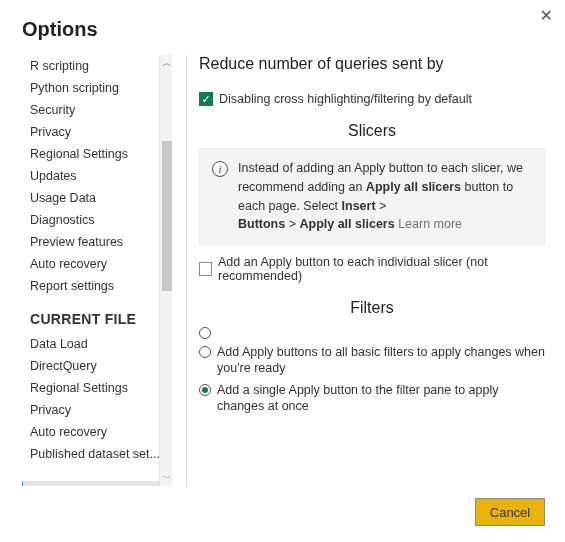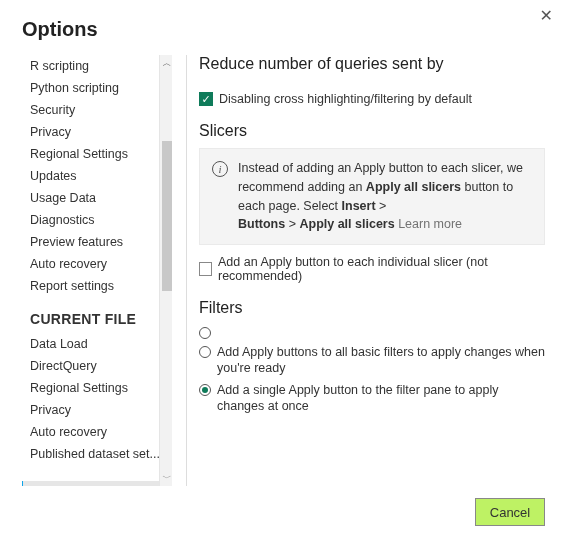--- a/index.html
+++ b/index.html
@@ -112,20 +112,21 @@
     font-weight: 400;
     color: #222;
     margin-bottom: 19px;
   }
   .h2 {
     font-size: 16px;
     font-weight: 400;
     color: #222;
     margin-top: 16px;
     margin-bottom: 8px;
+    text-align: center;
   }
   .checkline {
     display: flex;
     align-items: center;
     gap: 6px;
     font-size: 12.5px;
     color: #333;
   }
   .chk {
     width: 14px;
@@ -200,21 +201,21 @@
     display: flex;
     justify-content: flex-end;
     gap: 10px;
     padding-top: 12px;
   }
   .btn {
     min-width: 70px;
     height: 28px;
     font-size: 13px;
     border: 1px solid #888;
-    background: #bef264;
+    background: #eab308;
     cursor: pointer;
     display: inline-flex;
     align-items: center;
     justify-content: center;
   }
   .btn.primary {
     background: #0f7b5a;
     border-color: #0f7b5a;
     color: #fff;
   }

